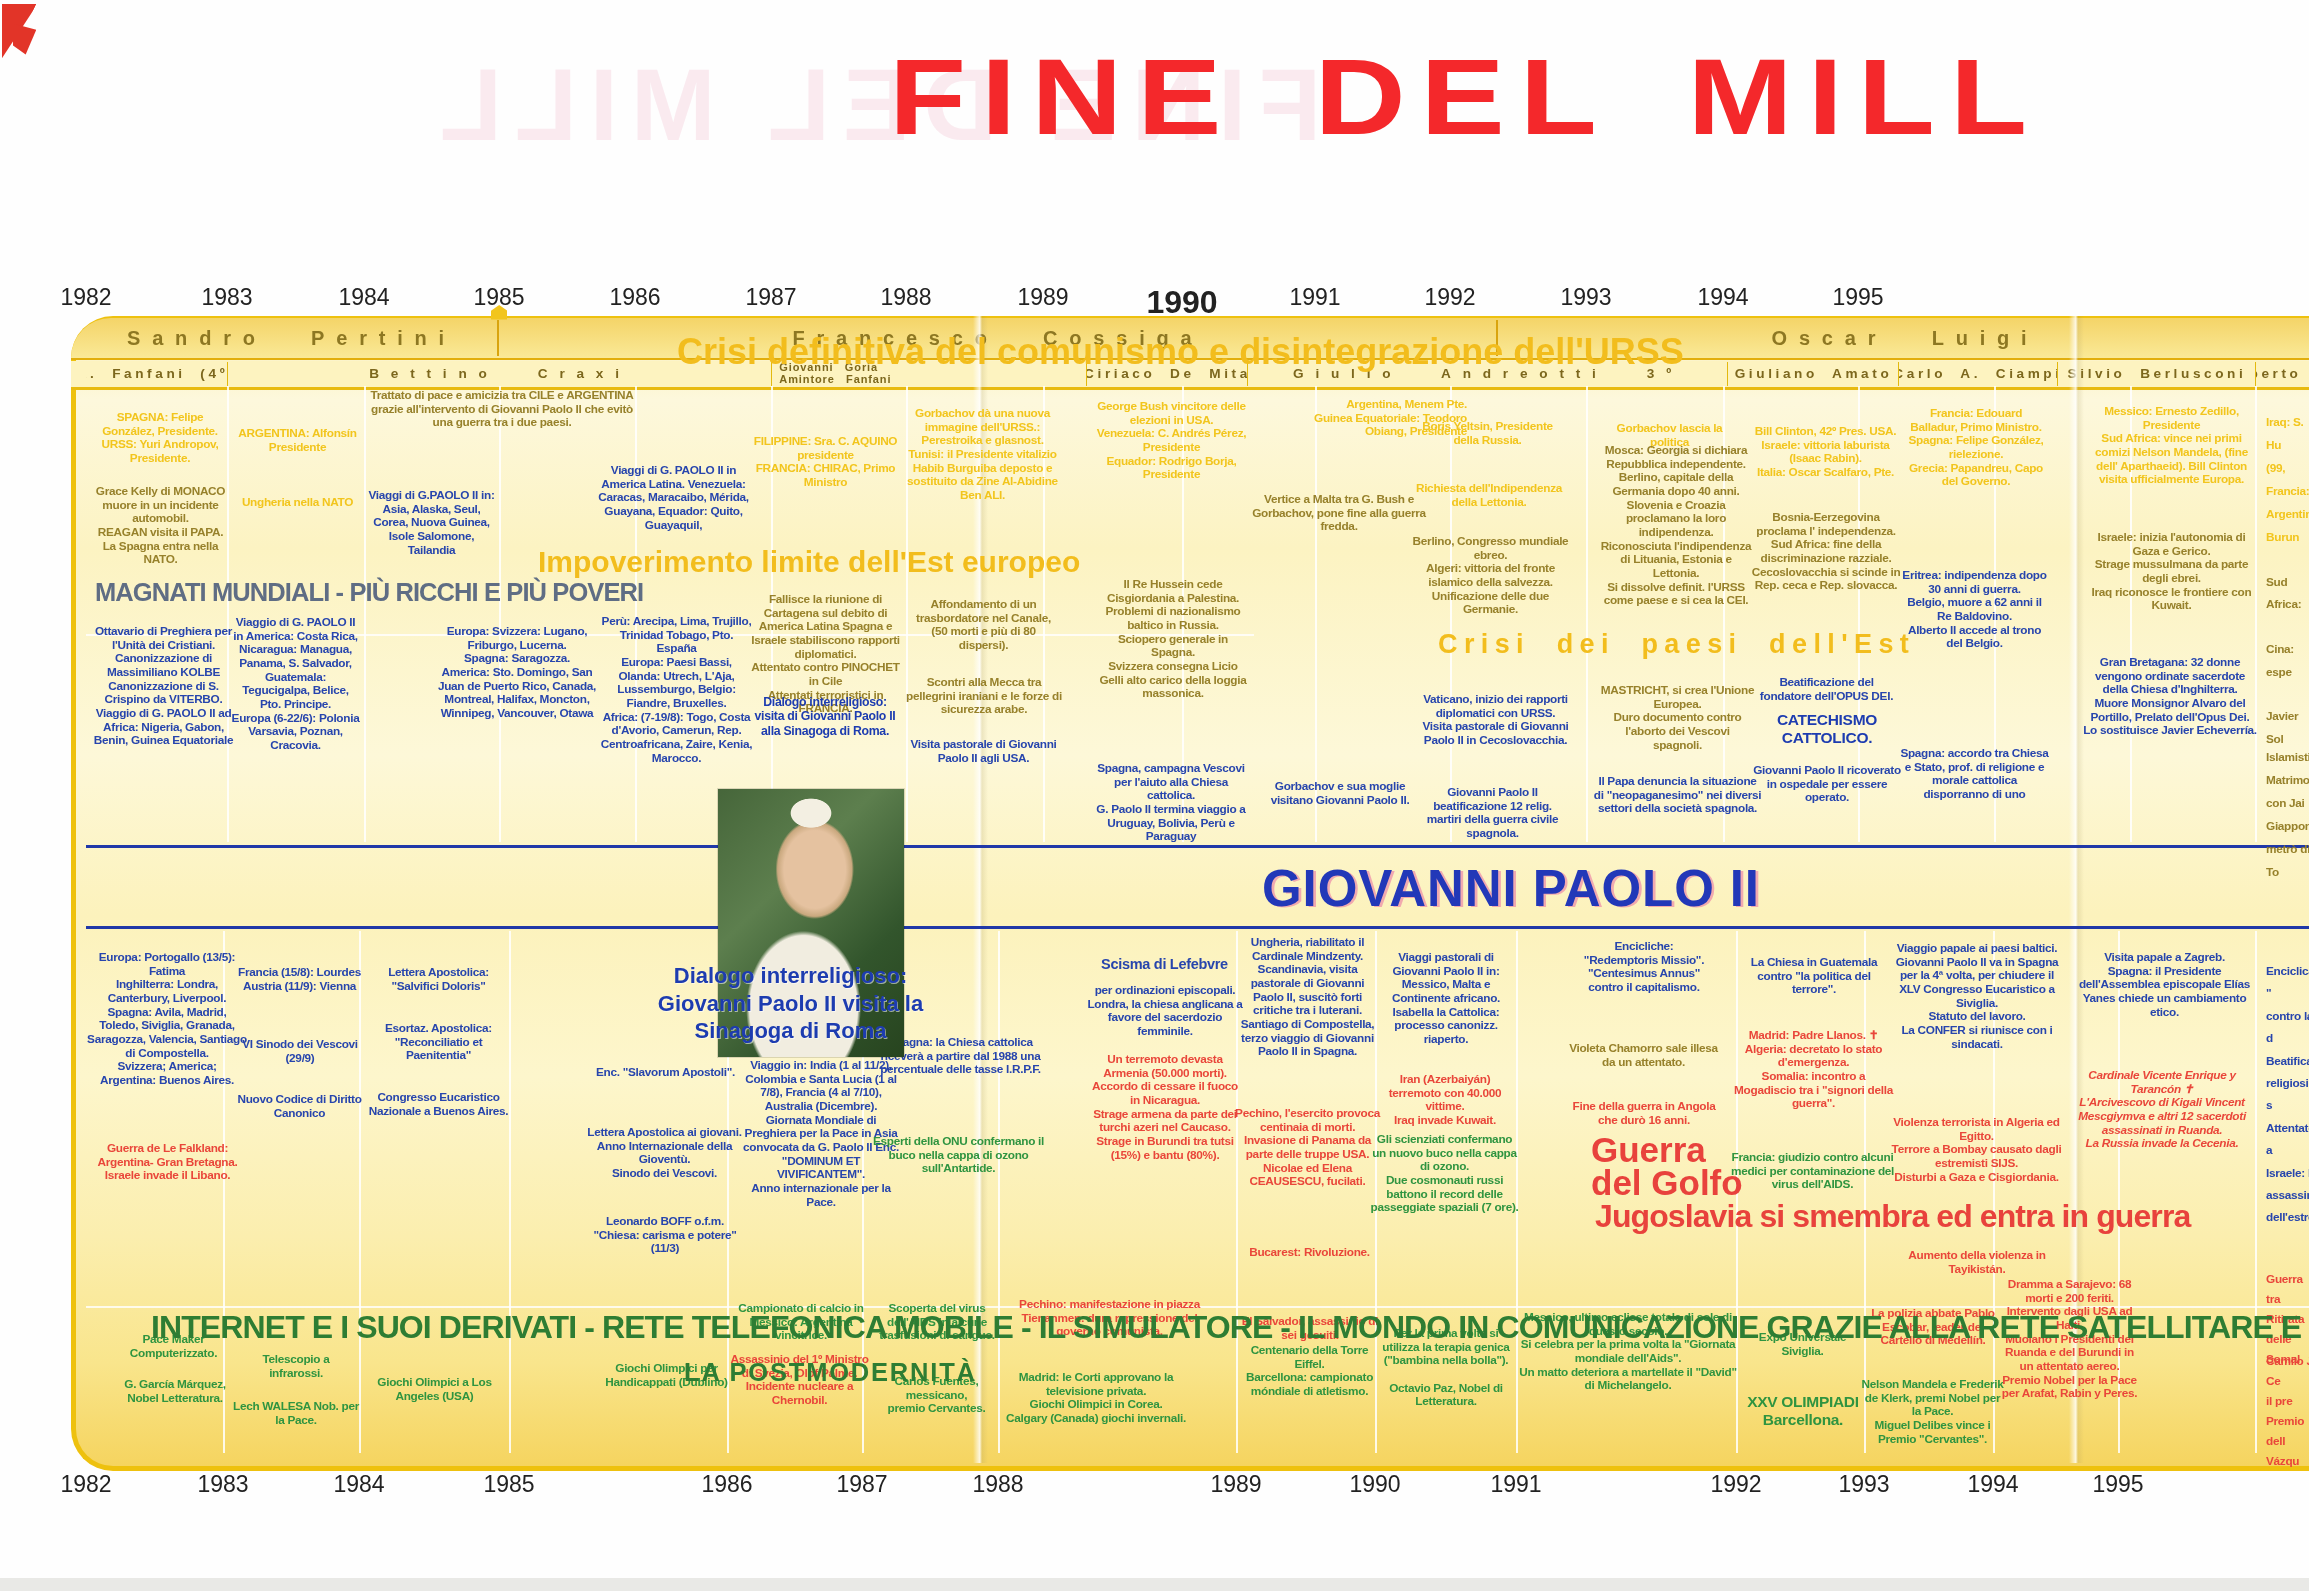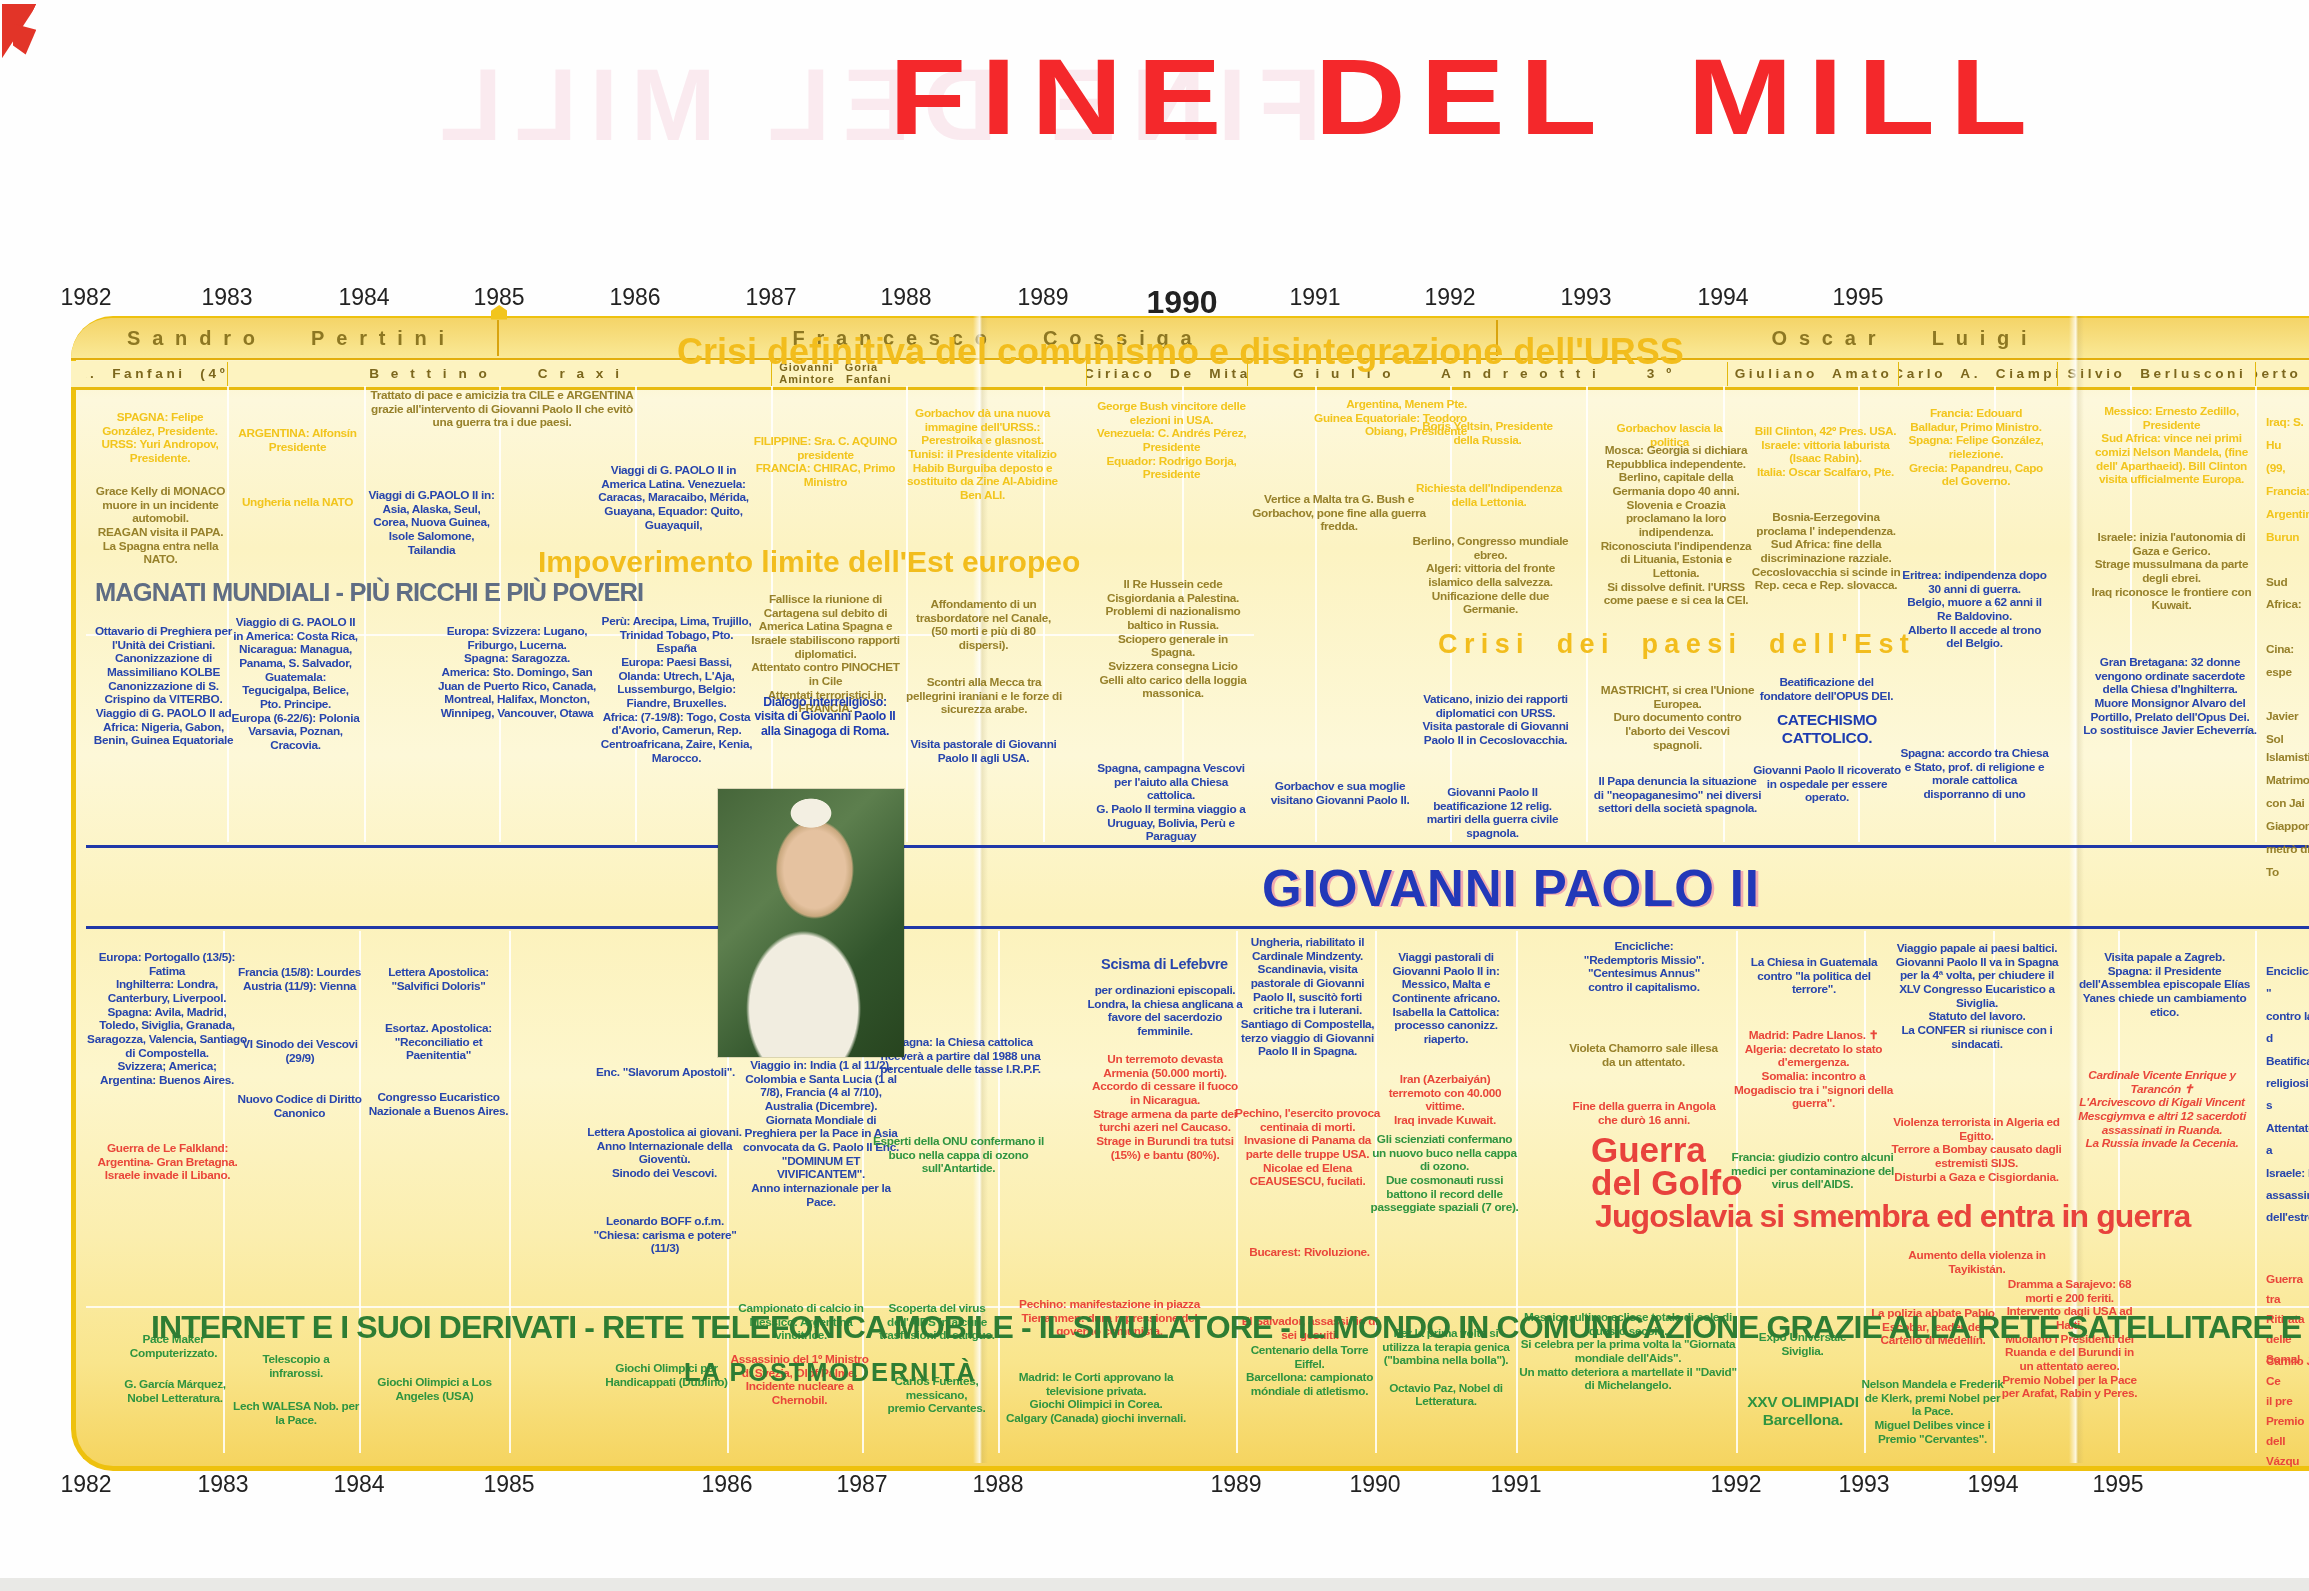--- a/index.html
+++ b/index.html
@@ -397,20 +397,23 @@
       <div class="hl" style="left: 1438px; top: 629px; font-size: 27px; color: rgb(242, 189, 29); letter-spacing: 6.4px; word-spacing: 12.7px;">Crisi dei paesi dell'Est</div>
       <div class="hl" style="left: 1262px; top: 851px; font-size: 51px; color: rgb(34, 56, 184); letter-spacing: 0.9px; text-shadow: rgba(225, 60, 150, 0.4) 2.7px 0.9px 0px; margin-top: 8px;">GIOVANNI PAOLO  II</div>
       <div class="hl" style="left: 1591px; top: 1133px; font-size: 35px; color: rgb(232, 66, 60); line-height: 0.95; white-space: pre-line;">Guerra
 del Golfo</div>
       <div class="hl" style="left: 1595px; top: 1198px; font-size: 32px; color: rgb(232, 66, 60); letter-spacing: -0.9px;">Jugoslavia si smembra ed entra in guerra</div>
       <div class="hl" style="left: 151px; top: 1309px; font-size: 32px; color: rgb(46, 125, 51); letter-spacing: -0.9px;">INTERNET E I SUOI DERIVATI -  RETE TELEFONICA MOBILE -  IL SIMULATORE -  IL MONDO IN COMUNICAZIONE GRAZIE ALLA RETE SATELLITARE E FIBRA OTTICA</div>
       <div class="hl" style="left: 684px; top: 1358px; font-size: 25.5px; color: rgb(46, 125, 51); letter-spacing: 1.8px;">LA  POSTMODERNITÀ</div>
     </div>
 
   <div class="photo" id="pope-photo" style="left: 718px; top: 789px; width: 186px; height: 268px;"></div>
+  <div id="pope-caption" style="left: 636px; top: 962px; width: 309px;">Dialogo interreligioso:
+Giovanni Paolo II visita la
+Sinagoga di Roma</div>
 
   <div class="crease" style="left:973px"></div>
   <div class="crease" style="left:2069px"></div>
 
   <div class="year-row" id="bottom-years">
       <div class="year" style="left: 86px; top: 1471px;">1982</div>
       <div class="year" style="left: 223px; top: 1471px;">1983</div>
       <div class="year" style="left: 359px; top: 1471px;">1984</div>
       <div class="year" style="left: 509px; top: 1471px;">1985</div>
       <div class="year" style="left: 727px; top: 1471px;">1986</div>

